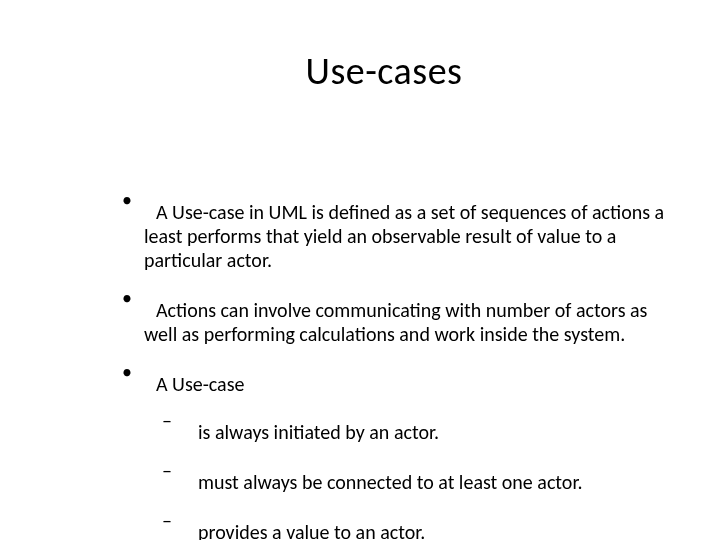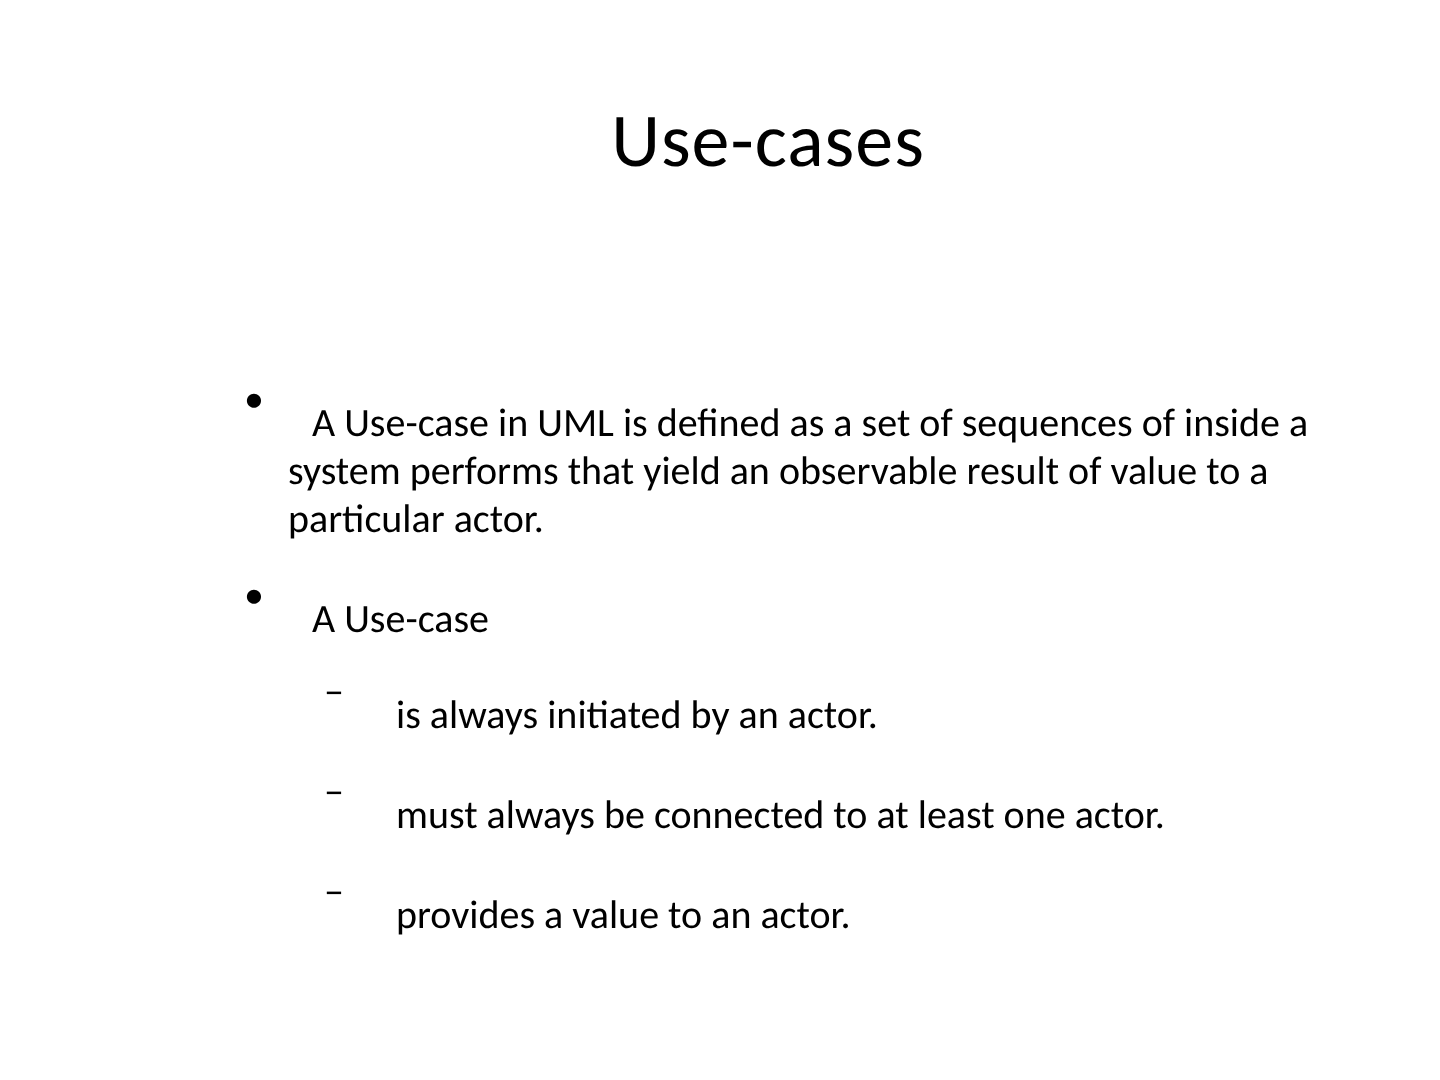--- a/index.html
+++ b/index.html
@@ -20,21 +20,24 @@
 </style>
 </head>
 <body>
 
 <div class="slide">
   <h1 class="title">Use-cases</h1>
 
   <div class="body">
     <ul class="lvl1">
       <li>
-        <span>A Use-case in UML is defined as a set of sequences of inside a system performs that yield an observable result of value to a particular actor.</span>
+        <span>A Use-case in UML is defined as a set of sequences of actions a least performs that yield an observable result of value to a particular actor.</span>
+      </li>
+      <li>
+        <span>Actions can involve communicating with number of actors as well as performing calculations and work inside the system.</span>
       </li>
       <li>
         <span>A Use-case</span>
         <ul class="lvl2">
           <li><span>is always initiated by an actor.</span></li>
           <li><span>must always be connected to at least one actor.</span></li>
           <li><span>provides a value to an actor.</span></li>
         </ul>
       </li>
     </ul>

